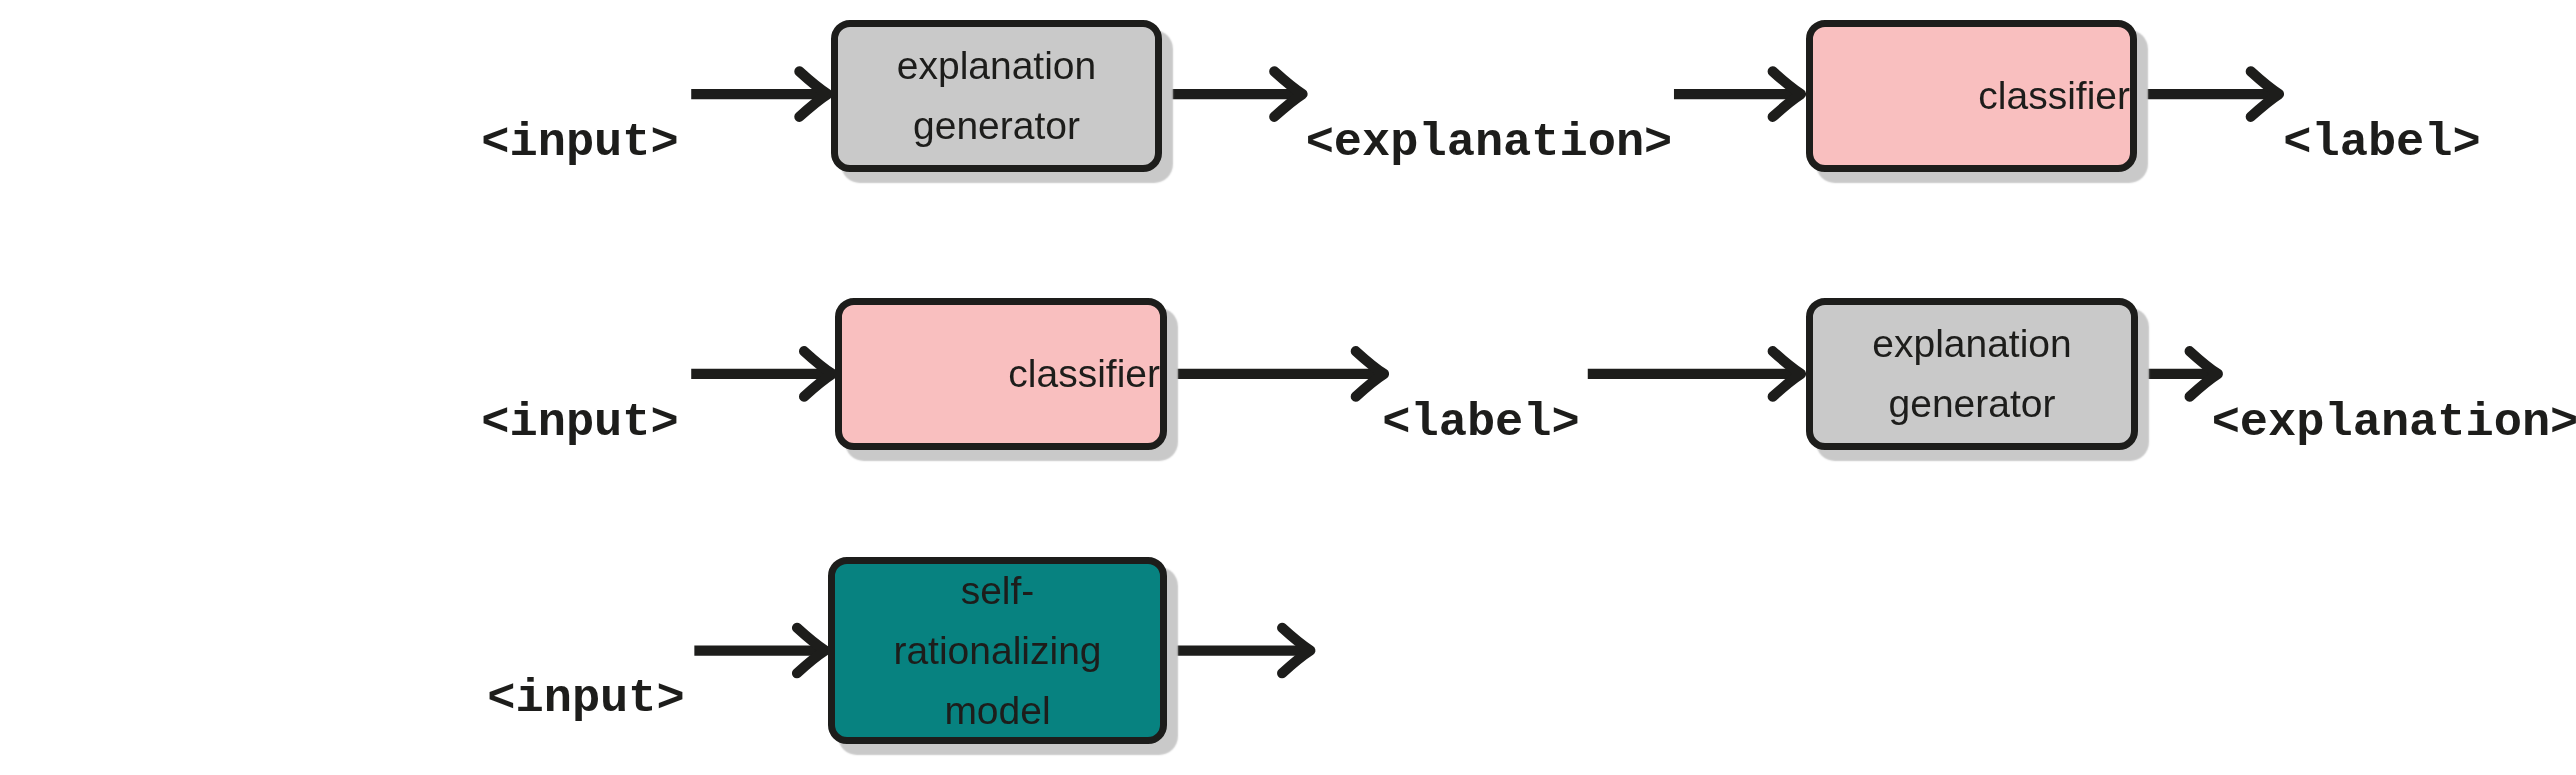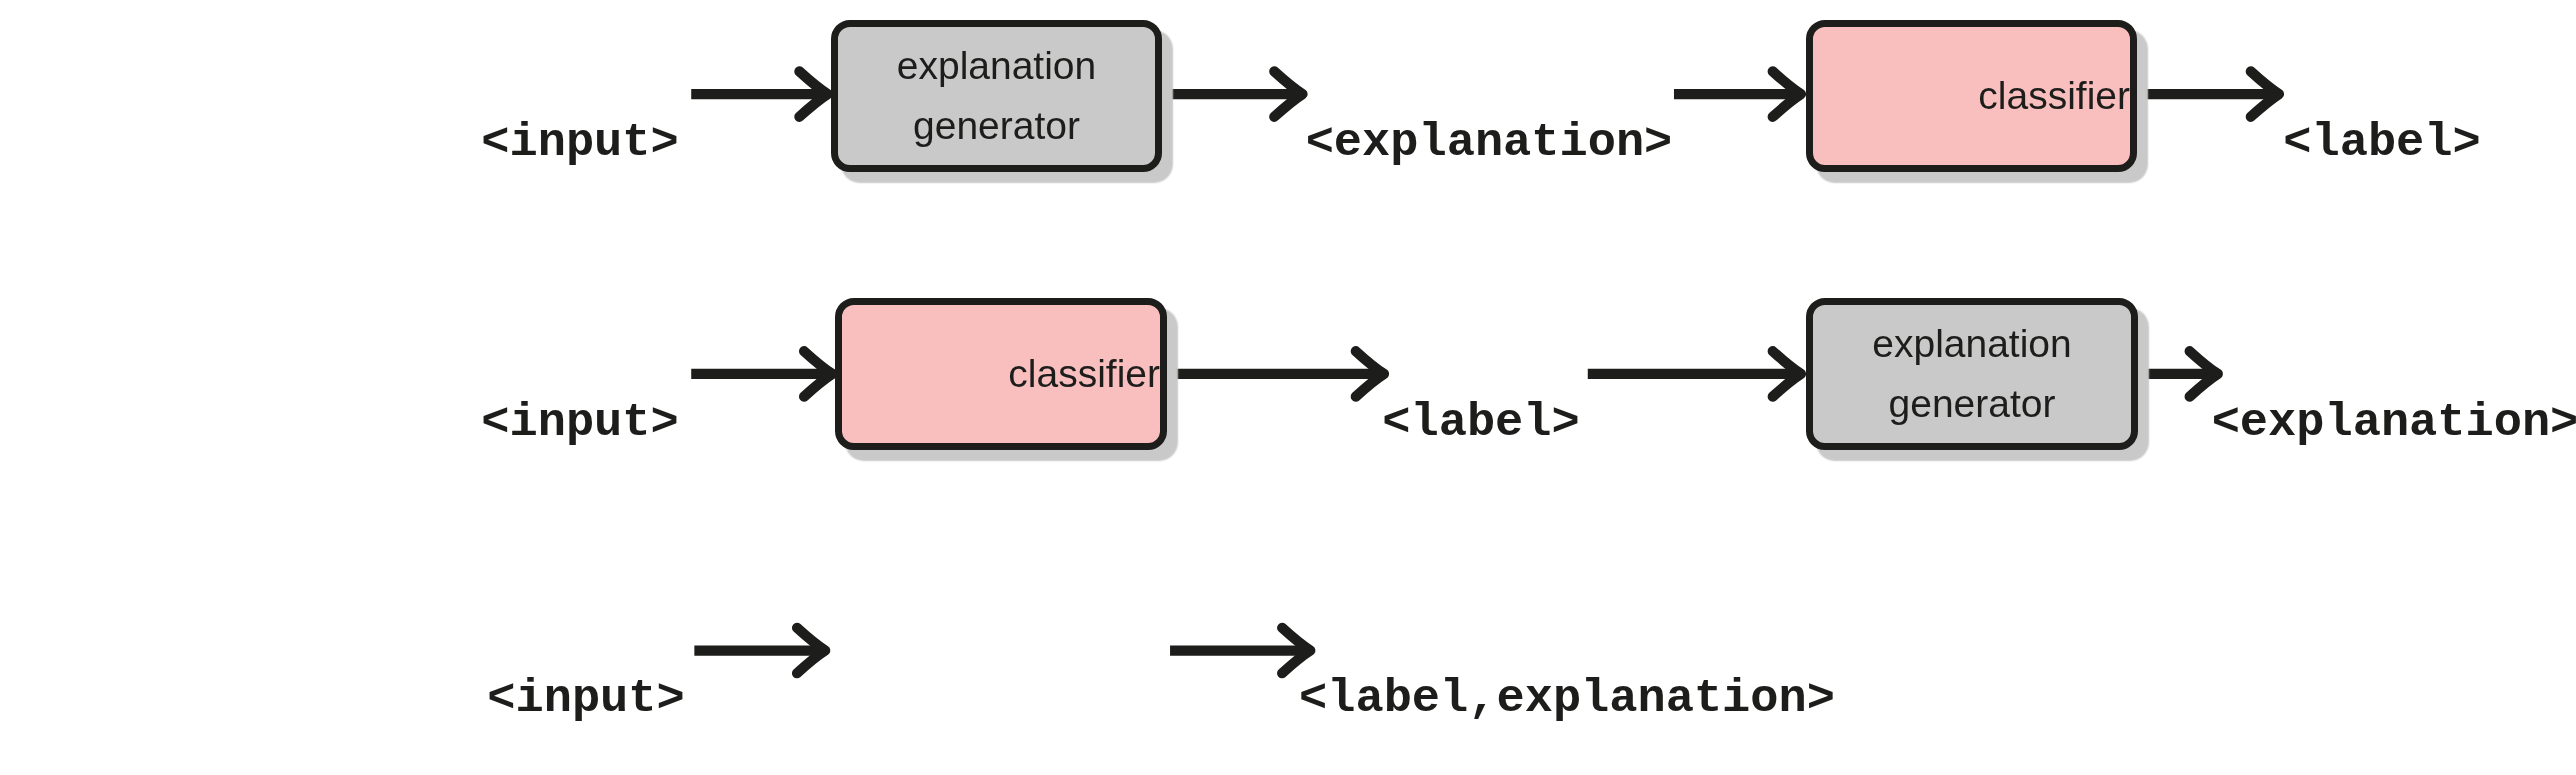--- a/index.html
+++ b/index.html
@@ -128,17 +128,21 @@
 
   <div class="node gray" style="left:1806px;top:298px;width:332px;height:152px;">
     <span>explanation</span>
     <span>generator</span>
   </div>
 
   <div class="mono" style="left:2395px;top:374px;">&lt;explanation&gt;</div>
 
   <div class="mono" style="left:586px;top:650px;">&lt;input&gt;</div>
 
+  <div class="node teal" style="left:828px;top:557px;width:339px;height:187px;">
+    <span>self-</span>
+    <span>rationalizing</span>
+    <span>model</span>
+  </div>
 
-  <div class="mono" style="left:1567px;top:650px;">&lt;label,explanation&gt;</div>
 
 </div>
 
 
 </body></html>

